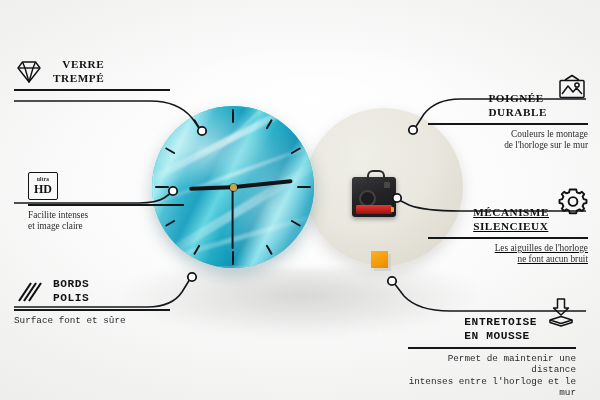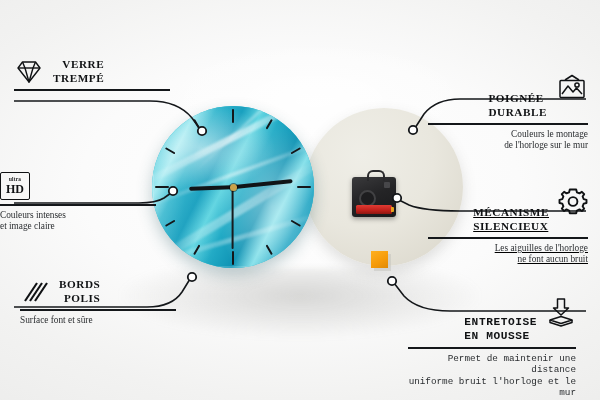--- a/index.html
+++ b/index.html
@@ -205,22 +205,22 @@
     color: #2a2d30;
     margin-top: 4px;
     white-space: pre-line;
   }
   .feat.right .feat-sub { text-align: right; }
 
   .ic { flex: none; display: block; }
 
   
   #f-verre      { left: 14px;  top: 58px;  width: 156px; }
-  #f-impression { left: 0;  top: 172px; width: 156px; }
-  #f-bords      { left: 20px;  top: 278px; width: 156px; }
+  #f-impression { left: 28px;  top: 172px; width: 156px; }
+  #f-bords      { left: 14px;  top: 278px; width: 156px; font-family: Liberation Mono, monospace; }
   #f-poignee    { right: 12px; top: 56px;  width: 160px; }
   #f-mecanisme  { right: 12px; top: 170px; width: 160px; text-decoration: underline; }
   #f-entretoise { right: 24px; top: 280px; width: 168px; font-family: Liberation Mono, monospace; }
 
   .hd-box {
     width: 28px; height: 26px;
     border: 1.8px solid #101214;
     border-radius: 2px;
     display: flex;
     flex-direction: column;
@@ -338,21 +338,21 @@
   </div>
 
   <div class="feat left" id="f-impression">
     <div class="feat-head">
       <div class="hd-box">
         <span class="hd-ultra">ultra</span>
         <span class="hd-main">HD</span>
       </div>
     </div>
     <div class="rule"></div>
-    <div class="feat-sub">Couleurs intenses
+    <div class="feat-sub">Facilite intenses
 et image claire</div>
   </div>
 
   <div class="feat left" id="f-bords">
     <div class="feat-head">
       <svg class="ic" width="30" height="26" viewBox="0 0 30 26">
         <g stroke="#101214" stroke-width="2.1" stroke-linecap="butt">
           <path d="M5,22 L17,4"></path>
           <path d="M10,22 L22,4"></path>
           <path d="M15,22 L27,4"></path>
@@ -406,16 +406,16 @@
       <svg class="ic" width="30" height="30" viewBox="0 0 30 30">
         <g fill="none" stroke="#101214" stroke-width="1.5" stroke-linejoin="round">
           <path d="M11.5,2 L18.5,2 L18.5,11 L22.5,11 L15,18 L7.5,11 L11.5,11 Z"></path>
           <path d="M15,19.5 L26,23 L15,26.5 L4,23 Z"></path>
           <path d="M4,23 L4,25.5 L15,29 L26,25.5 L26,23"></path>
         </g>
       </svg>
     </div>
     <div class="rule"></div>
     <div class="feat-sub">Permet de maintenir une distance
-uniforme bruit l'horloge et le mur</div>
+intenses entre l'horloge et le mur</div>
   </div>
 
 </div>
 
 </body></html>

